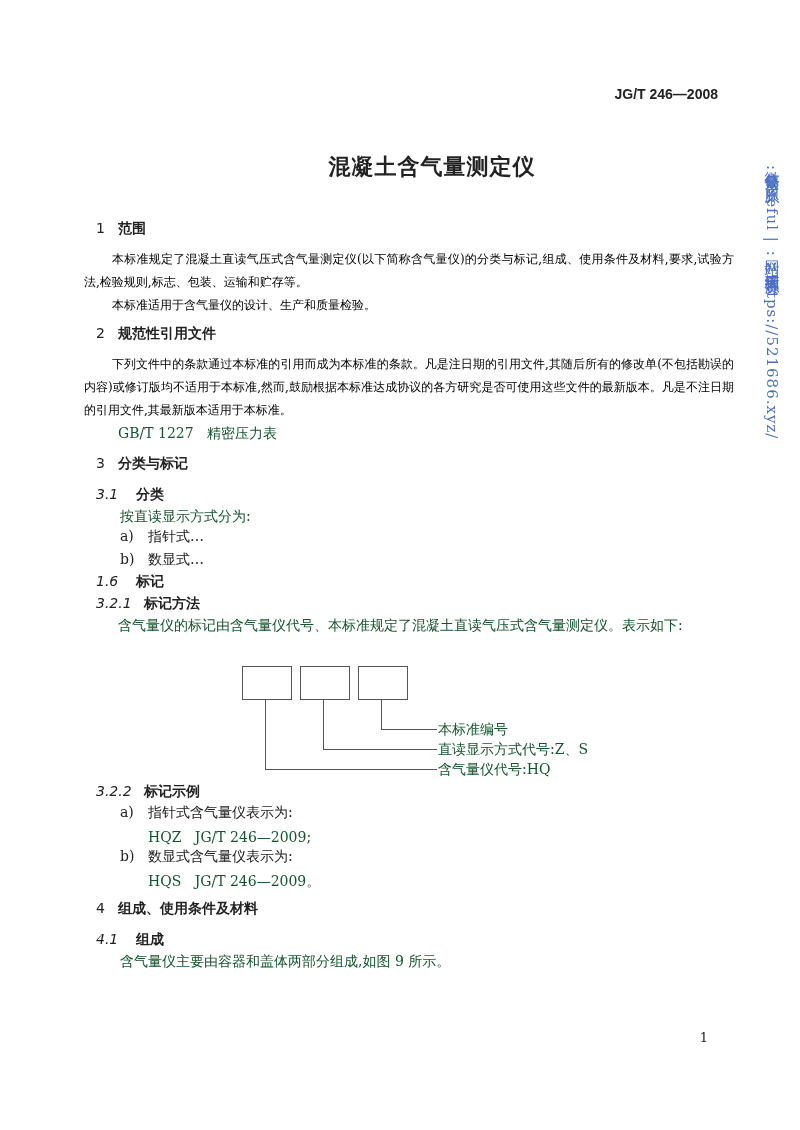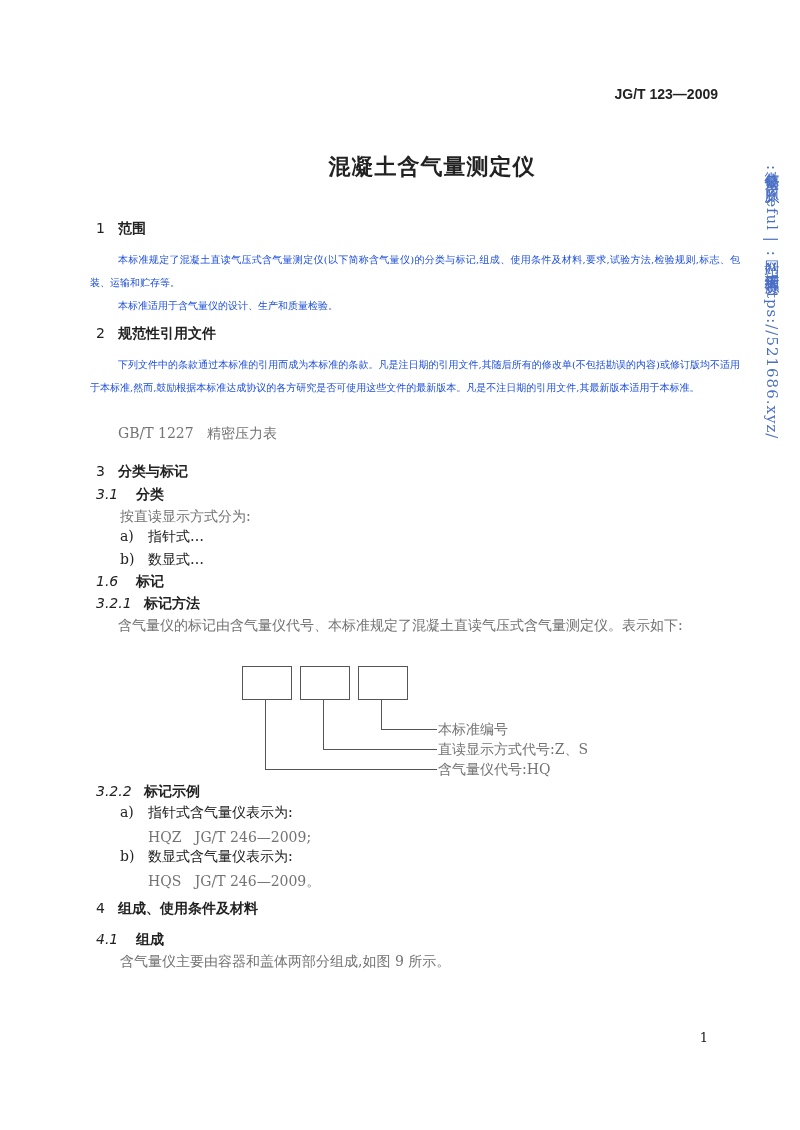--- a/index.html
+++ b/index.html
@@ -9,53 +9,53 @@
     overflow: hidden;
   }
   .abs { position: absolute; white-space: nowrap; }
   .header-code { right: 82px; top: 86px; font-size: 14px; font-weight: bold; font-family: "Liberation Sans", sans-serif; color: #222; }
   .title { left: 0; width: 800px; text-align: center; top: 152px; font-size: 22px; font-weight: bold; font-family: "DejaVu Sans", sans-serif; letter-spacing: 1px; color: #222; padding-left: 32px; }
   .h1 { font-family: "DejaVu Sans", sans-serif; font-size: 14px; font-weight: bold; color: #222; }
   .h1 .num { display: inline-block; width: 22px; font-weight: normal; }
   .h2 { font-family: "DejaVu Sans", sans-serif; font-size: 14px; font-weight: bold; color: #222; }
   .h2 .num { display: inline-block; width: 40px; font-weight: normal; font-style: italic; }
   .h3 .num { display: inline-block; width: 48px; font-weight: normal; }
-  .p { font-size: 14px; line-height: 23px; color: #737373; }
-  .para { position: absolute; left: 90px; width: 650px; font-size: 10px; line-height: 23px; text-indent: 28px; color: #1d4ed8; white-space: normal; text-align: justify; }
+  .p { font-size: 14px; line-height: 23px; color: #14532d; }
+  .para { position: absolute; left: 84px; width: 650px; font-size: 12px; line-height: 23px; text-indent: 28px; color: #000000; white-space: normal; text-align: justify; }
   .li { left: 120px; font-size: 14px; }
   .li .mark { display: inline-block; width: 28px; }
   .box { position: absolute; border: 1px solid #555; width: 48px; height: 32px; top: 666px; }
   .line { position: absolute; background: #555; }
   .watermark {
     position: absolute; left: 762px; top: 160px; writing-mode: vertical-rl;
     font-size: 15px; color: #4a6fc4; letter-spacing: 1px; font-family: "DejaVu Serif", serif;
   }
   .page-num { right: 92px; top: 1030px; font-size: 13px; }
 </style>
 </head>
 <body>
 
-<div class="abs header-code">JG/T 123—2009</div>
+<div class="abs header-code">JG/T 246—2008</div>
 <div class="abs title">混凝土含气量测定仪</div>
 
 <div class="abs h1" style="left:96px; top:220px;">
   <span class="num">1</span><span>范围</span>
 </div>
 <div class="para" style="top:248px;">本标准规定了混凝土直读气压式含气量测定仪(以下简称含气量仪)的分类与标记,组成、使用条件及材料,要求,试验方法,检验规则,标志、包装、运输和贮存等。</div>
 <div class="para" style="top:294px;">本标准适用于含气量仪的设计、生产和质量检验。</div>
 
 <div class="abs h1" style="left:96px; top:325px;">
   <span class="num">2</span><span>规范性引用文件</span>
 </div>
 <div class="para" style="top:353px;">下列文件中的条款通过本标准的引用而成为本标准的条款。凡是注日期的引用文件,其随后所有的修改单(不包括勘误的内容)或修订版均不适用于本标准,然而,鼓励根据本标准达成协议的各方研究是否可使用这些文件的最新版本。凡是不注日期的引用文件,其最新版本适用于本标准。</div>
 <div class="abs p" style="left:118px; top:422px;">
   <span>GB/T 1227</span>&nbsp;&nbsp;&nbsp;<span>精密压力表</span>
 </div>
 
-<div class="abs h1" style="left:96px; top:455px;margin-top:8px;">
+<div class="abs h1" style="left:96px; top:455px;">
   <span class="num">3</span><span>分类与标记</span>
 </div>
 <div class="abs h2" style="left:96px; top:486px;">
   <span class="num">3.1</span><span>分类</span>
 </div>
 <div class="abs p" style="left:120px; top:505px;">按直读显示方式分为:</div>
 <div class="abs li" style="top:528px;">
   <span class="mark">a)</span><span>指针式…</span>
 </div>
 <div class="abs li" style="top:551px;">

